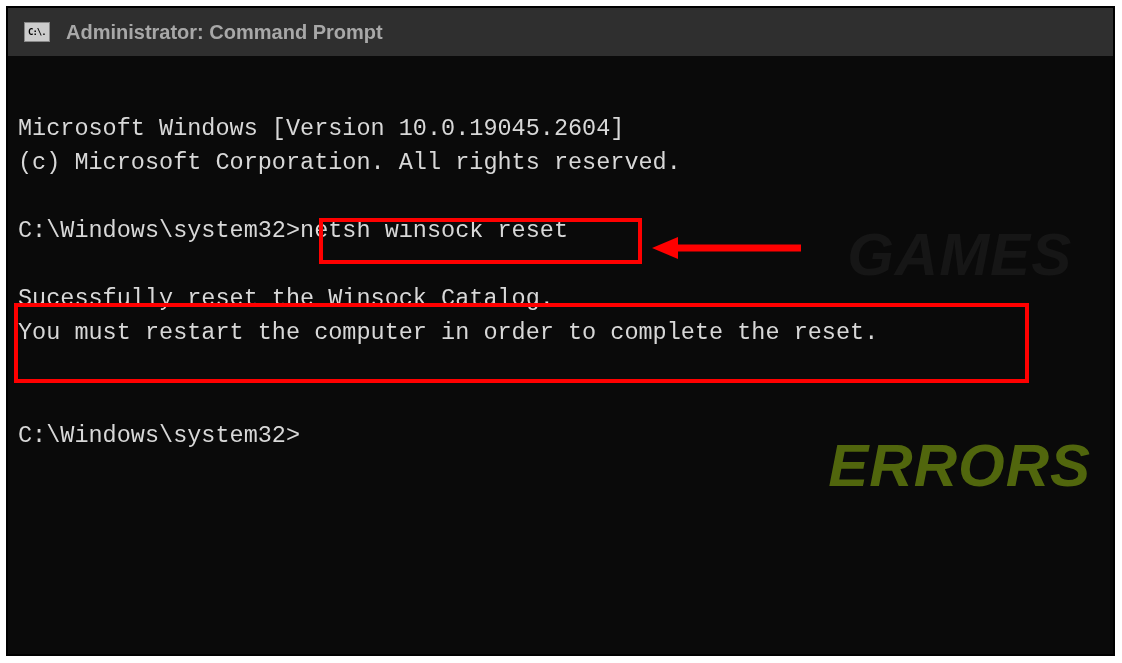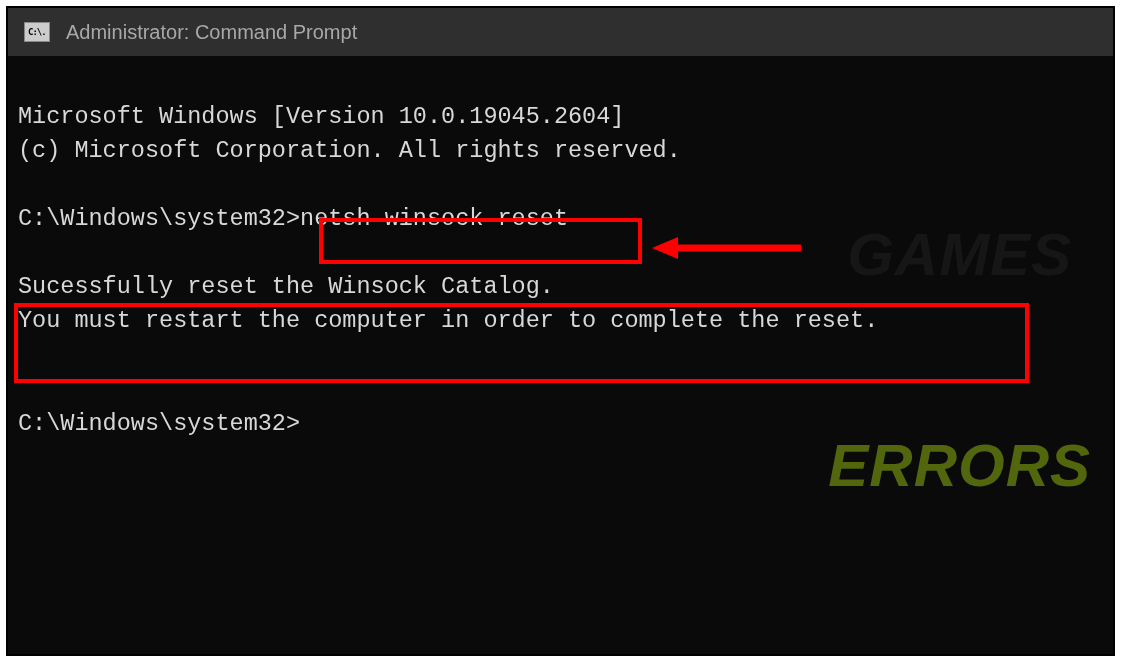--- a/index.html
+++ b/index.html
@@ -41,25 +41,25 @@
     .app-icon-inner {
       font-family: monospace;
       font-size: 9px;
       color: #000;
       font-weight: bold;
       letter-spacing: -1px;
     }
     .window-title {
       color: #a8a8a8;
       font-size: 20px;
-      font-weight: 400;
+      font-weight: 700;
     }
     .terminal {
       position: relative;
-      padding: 10px 10px 10px 10px;
+      padding: 22px 10px 10px 10px;
       font-family: "Consolas", "Courier New", monospace;
       font-size: 23.5px;
       color: #d8d8d8;
       line-height: 1.45;
       white-space: pre;
       height: calc(100% - 48px);
       background: #0a0a0a;
       overflow: hidden;
     }
     .highlight-box {

